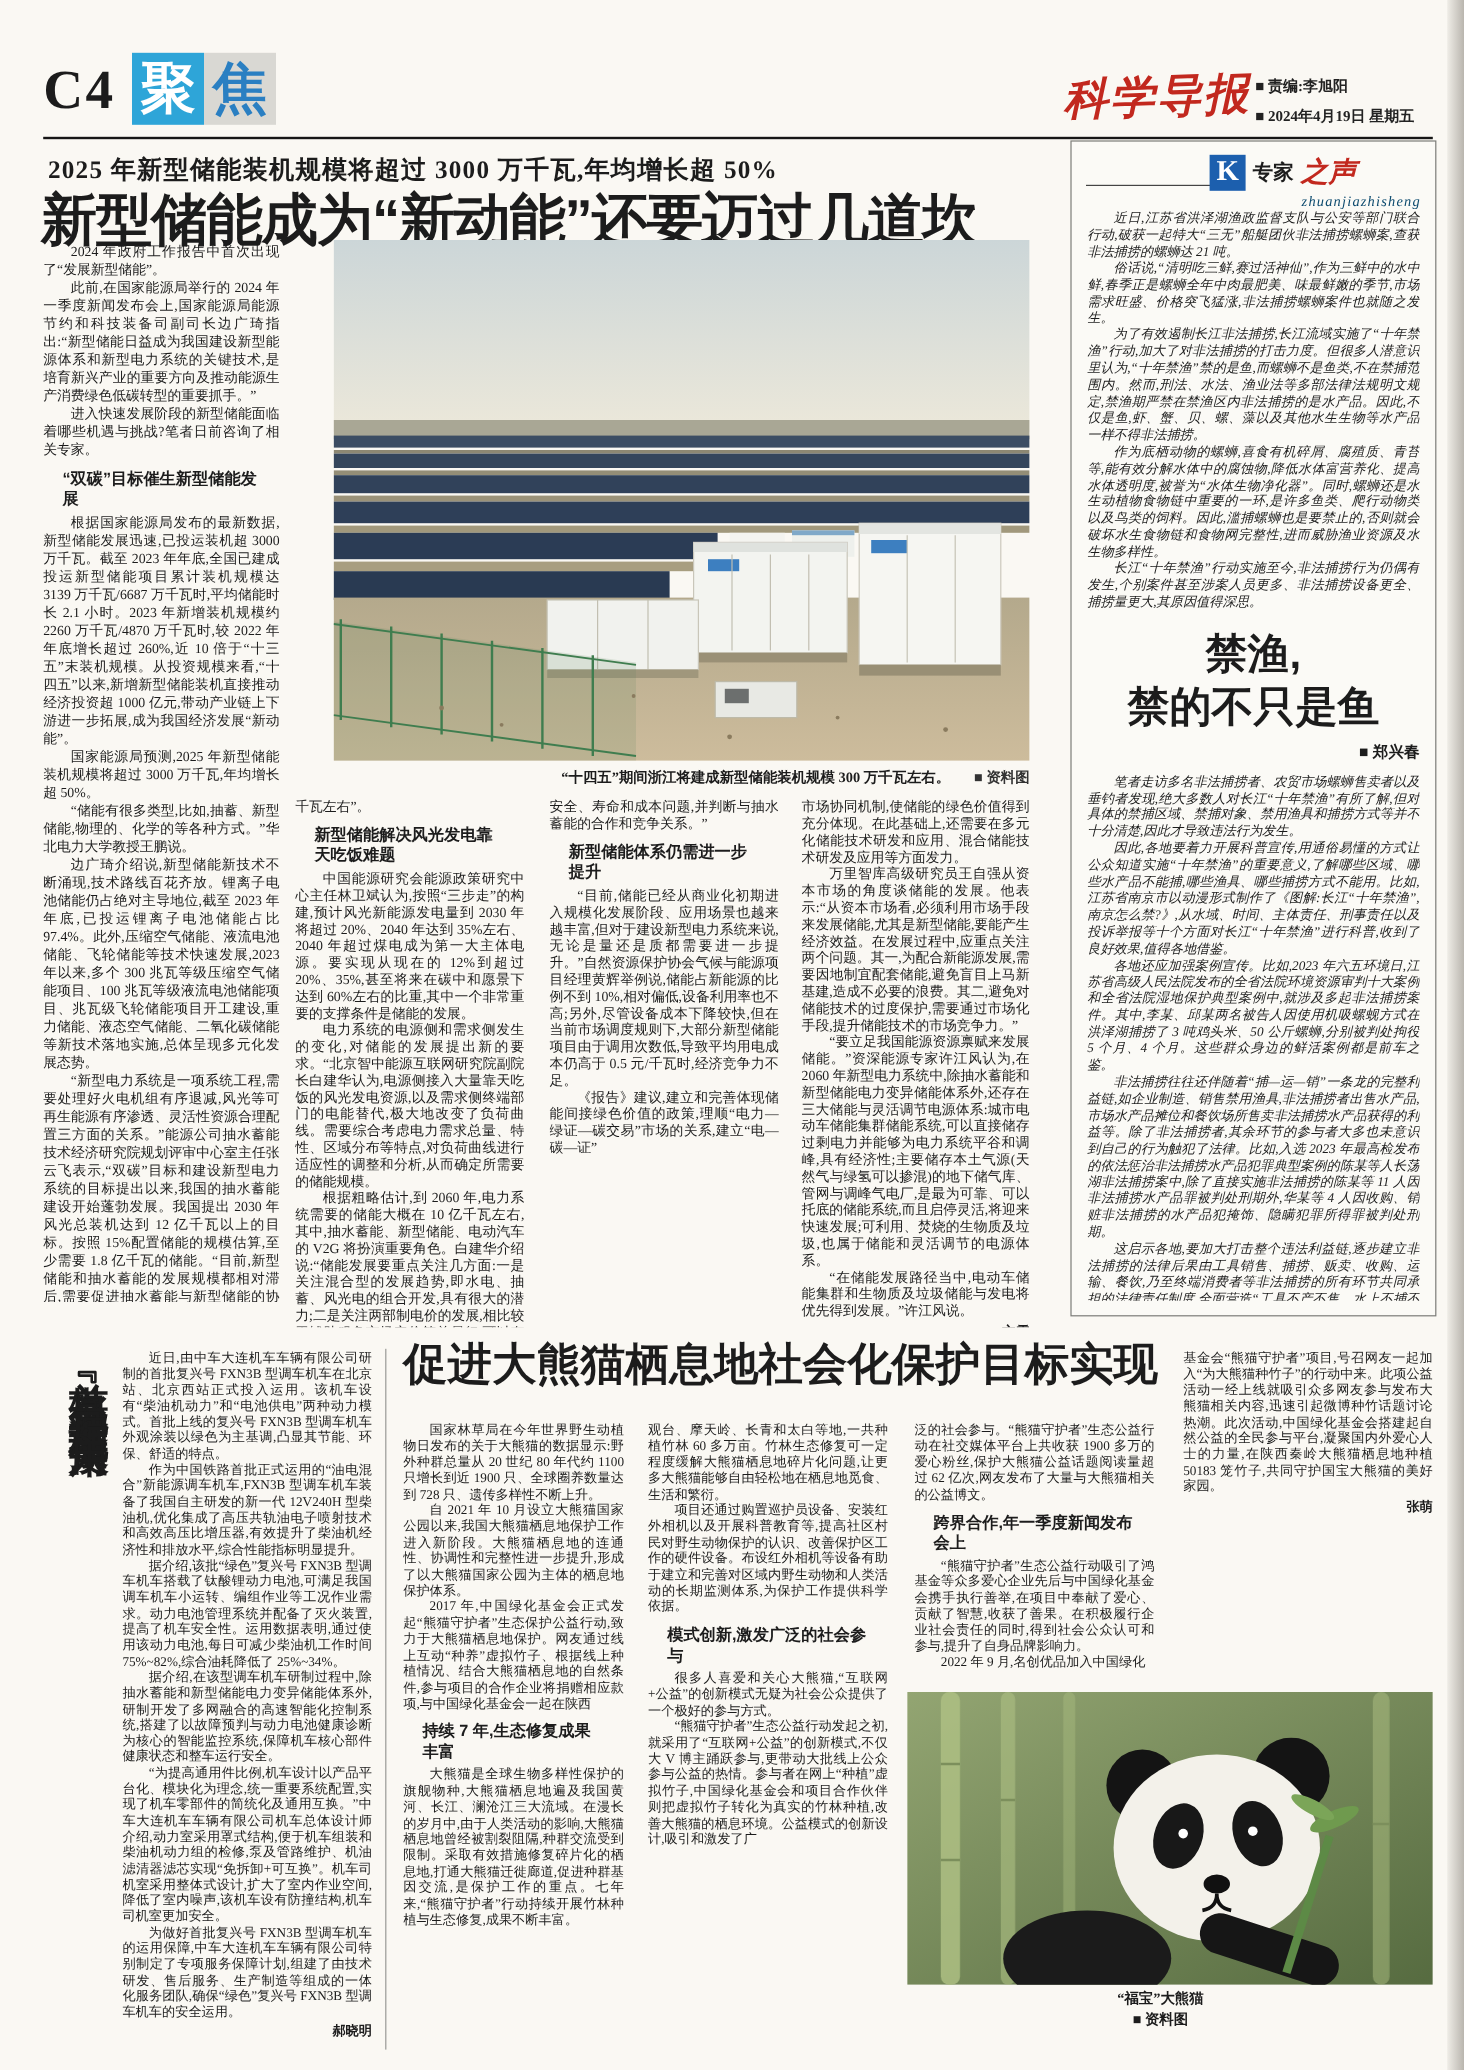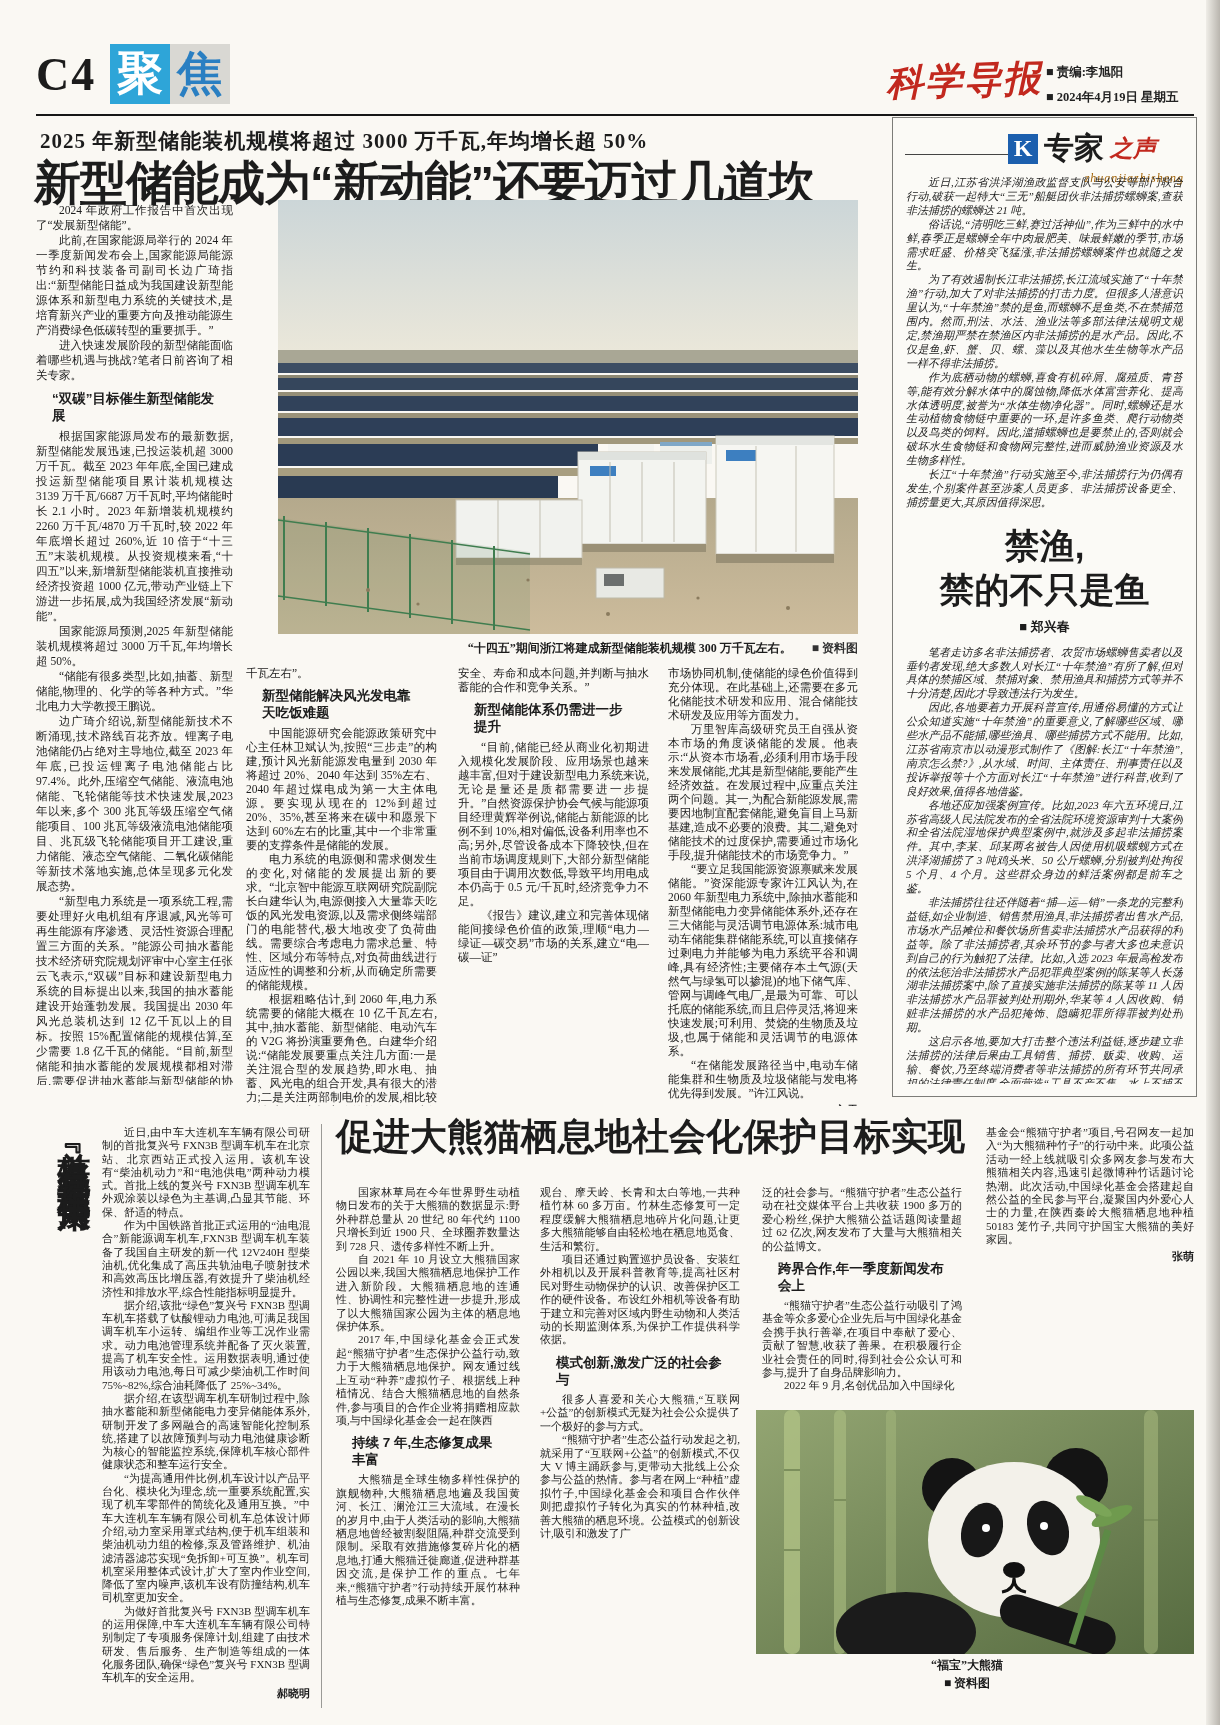--- a/index.html
+++ b/index.html
@@ -35,30 +35,30 @@
   
   .caption{font-size:12px;font-weight:700;display:flex;justify-content:flex-end;gap:20px;}
   .caption .credit{color:#333;}
   
   .sidebar{left:892px;top:117px;width:305px;height:980px;border:1px solid #7c7c78;
     box-sizing:border-box;background:#fbfaf6;padding:10px 13px;}
   .xlogo{position:absolute;top:10px;right:12px;width:176px;}
   .xlogo .row1{display:flex;align-items:center;gap:6px;}
   .xlogo .kbox{width:30px;height:30px;background:#1c5fae;color:#fff;display:flex;align-items:center;
     justify-content:center;font-size:24px;font-weight:700;font-family:"Liberation Serif",serif;}
-  .xlogo .t1{font-size:30px;font-weight:900;}
+  .xlogo .t1{font-size:17px;font-weight:900;}
   .xlogo .t2{font-size:23px;font-weight:900;color:#c2281e;font-style:italic;}
-  .xlogo .pinyin{font-size:12px;font-style:italic;color:#a16207;letter-spacing:1px;margin-top:2px;text-align:right;}
+  .xlogo .pinyin{font-size:12px;font-style:italic;color:#0c4a6e;letter-spacing:1px;margin-top:2px;text-align:right;}
   .xlogo-line{position:absolute;top:36px;left:12px;width:112px;height:1px;background:#444;}
   .sidecol{position:absolute;left:13px;top:58px;width:277px;height:908px;overflow:hidden;
     font-size:11px;line-height:13.9px;text-align:justify;}
   .sidecol .para{text-indent:2em;font-style:italic;}
   .xhead{text-align:center;font-size:35px;font-weight:900;line-height:44px;margin:14px 0 8px;
     font-family:"Liberation Sans","DejaVu Sans",sans-serif;}
-  .xby{text-align:center;font-size:13px;font-weight:700;margin:2px 0 12px;
+  .xby{text-align:right;font-size:13px;font-weight:700;margin:2px 0 12px;
     font-family:"Liberation Sans","DejaVu Sans",sans-serif;}
   
   .vrule{left:321px;top:1124px;width:1px;height:584px;background:#9a9a96;}
   .vhead{left:28px;top:1126px;width:68px;height:594px;writing-mode:vertical-rl;
     font-size:33px;font-weight:900;letter-spacing:3px;
     font-family:"Liberation Sans","DejaVu Sans",sans-serif;}
   .pandatitle{left:336px;top:1112px;font-size:37px;font-weight:900;white-space:nowrap;letter-spacing:0px;}
   .pcaption{left:756px;top:1656px;width:422px;text-align:center;font-size:12px;font-weight:700;line-height:18px;}
   .edge{right:0;top:0;width:14px;height:1725px;
     background:linear-gradient(to right,#efede7,#b9b5ae);}

